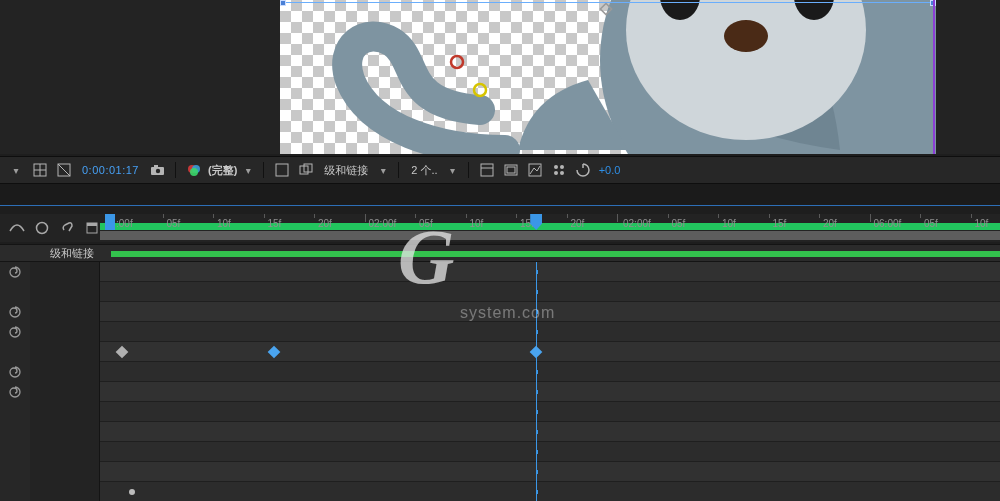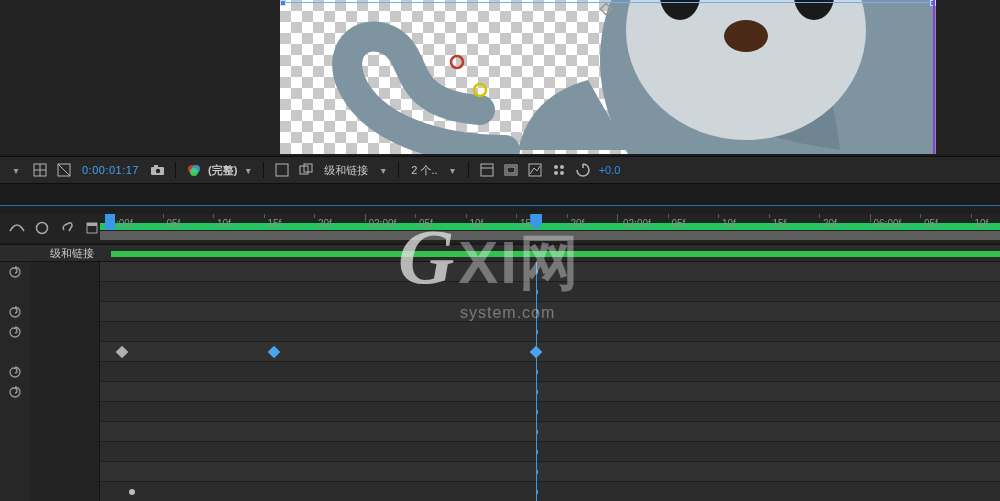--- a/index.html
+++ b/index.html
@@ -387,15 +387,14 @@
       <div class="cti-seg" style="top: 228px;"></div>
     </div>
 <div class="kf grey" style="left: 122.1px; top: 90px;"></div>
     <div class="kf blue" style="left: 273.6px; top: 90px;"></div>
     <div class="kf blue" style="left: 536.2px; top: 90px;"></div>
     <div class="kf tiny" style="left: 132.2px; top: 230px;"></div>
   </div>
 
 <div id="wm">
   <span class="g">G</span>
-  <span>XI网</span>
 </div>
 <div id="wm-sub">system.com</div>
 
 </body></html>

